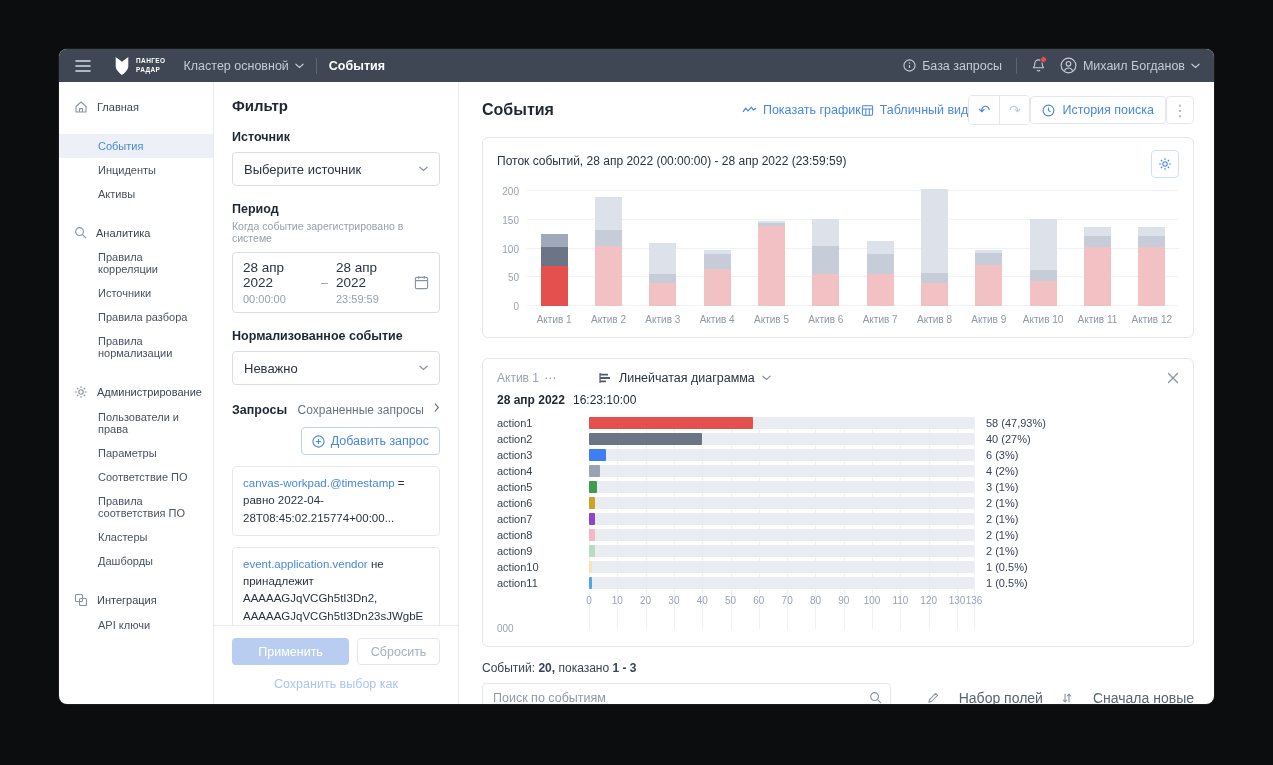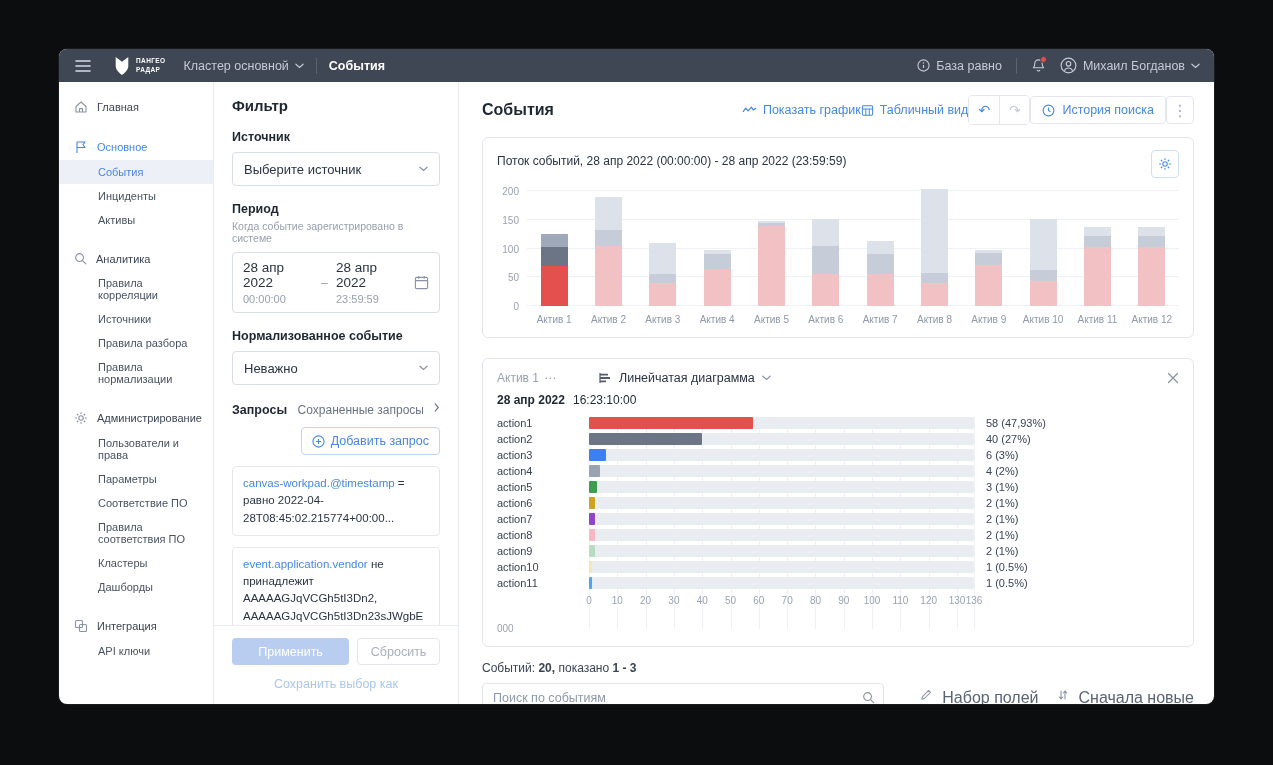--- a/index.html
+++ b/index.html
@@ -106,21 +106,21 @@
   .xt { position:absolute; transform:translateX(-50%); font-size:10px; color:#9aa2b1; }
   .corner { margin-top:14px; font-size:10px; color:#9aa2b1; }
 
   .count-line { margin-top:14px; font-size:12px; color:#3a4354; }
   .count-line b { font-weight:bold; }
   .search-row { margin-top:8px; display:flex; align-items:center; gap:18px; }
   .search-box { position:relative; width:516px; }
   .search-box input { width:100%; height:29px; border:1px solid #e3e7ed; border-radius:4px; padding:0 30px 0 10px; font-size:12.5px; color:#2a3342; font-family:inherit; outline:none; }
   .search-box input::placeholder { color:#8f98a8; }
   .search-box .ic { position:absolute; right:9px; top:8px; color:#8a93a3; }
-  .tool-link { display:flex; align-items:flex-start; gap:10px; font-size:16px; color:#5a6372; cursor:pointer; white-space:nowrap; }
+  .tool-link { display:flex; align-items:center; gap:20px; font-size:14px; color:#5a6372; cursor:pointer; white-space:nowrap; }
   .tool-link .ic { color:#8a93a3; }
   .search-spacer { flex:1; }
 </style>
 </head>
 <body>
 
 <div class="window">
 
   <div class="topbar">
     <span class="menu-btn">
@@ -152,21 +152,21 @@
     <span class="tb-page">События</span>
     <span class="tb-right">
       <span class="tb-item">
         <span class="ic">
             <svg viewBox="0 0 14 14" width="13" height="13">
               <circle cx="7" cy="7" r="6" stroke="currentColor" fill="none" stroke-width="1.2"></circle>
               <path d="M7 6.4v3.2" stroke="currentColor" stroke-width="1.2"></path>
               <circle cx="7" cy="4.3" r="0.8" fill="currentColor"></circle>
             </svg>
           </span>
-        <span>База равно</span>
+        <span>База запросы</span>
       </span>
       <span class="tb-divider"></span>
       <span class="bell-wrap">
         <span class="ic">
             <svg viewBox="0 0 16 16" width="15" height="15">
               <path d="M8 2a4 4 0 0 1 4 4c0 3 .9 3.9 1.4 4.4H2.6C3.1 9.9 4 9 4 6a4 4 0 0 1 4-4Z" stroke="currentColor" fill="none" stroke-width="1.2" stroke-linejoin="round"></path>
               <path d="M6.5 12.8a1.6 1.6 0 0 0 3 0" stroke="currentColor" fill="none" stroke-width="1.2"></path>
             </svg>
           </span>
         <span class="bell-dot"></span>
@@ -197,28 +197,20 @@
             <div class="nav-head">
               <span class="ic">
                 <svg viewBox="0 0 14 14" width="14" height="14">
                   <path d="M2 6.5L7 2l5 4.5V12H2ZM5.5 12V8.6h3V12" stroke="currentColor" fill="none" stroke-width="1.1" stroke-linejoin="round"></path>
                 </svg>
               </span>
               <span>Главная</span>
             </div>
           </div>
           <div class="nav-sec">
-            <div class="nav-head accent">
-              <span class="ic">
-                <svg viewBox="0 0 14 14" width="14" height="14">
-                  <path d="M3 13V2h8L9 4.75 11 7.5H3" stroke="currentColor" fill="none" stroke-width="1.1" stroke-linejoin="round"></path>
-                </svg>
-              </span>
-              <span>Основное</span>
-            </div>
             <div class="nav-item active">События</div>
             <div class="nav-item">Инциденты</div>
             <div class="nav-item">Активы</div>
           </div>
           <div class="nav-sec">
             <div class="nav-head">
               <span class="ic">
                 <svg viewBox="0 0 14 14" width="13" height="13">
                   <circle cx="6" cy="6" r="4.2" stroke="currentColor" fill="none" stroke-width="1.2"></circle>
                   <path d="M9.2 9.2L13 13" stroke="currentColor" stroke-width="1.2"></path>

